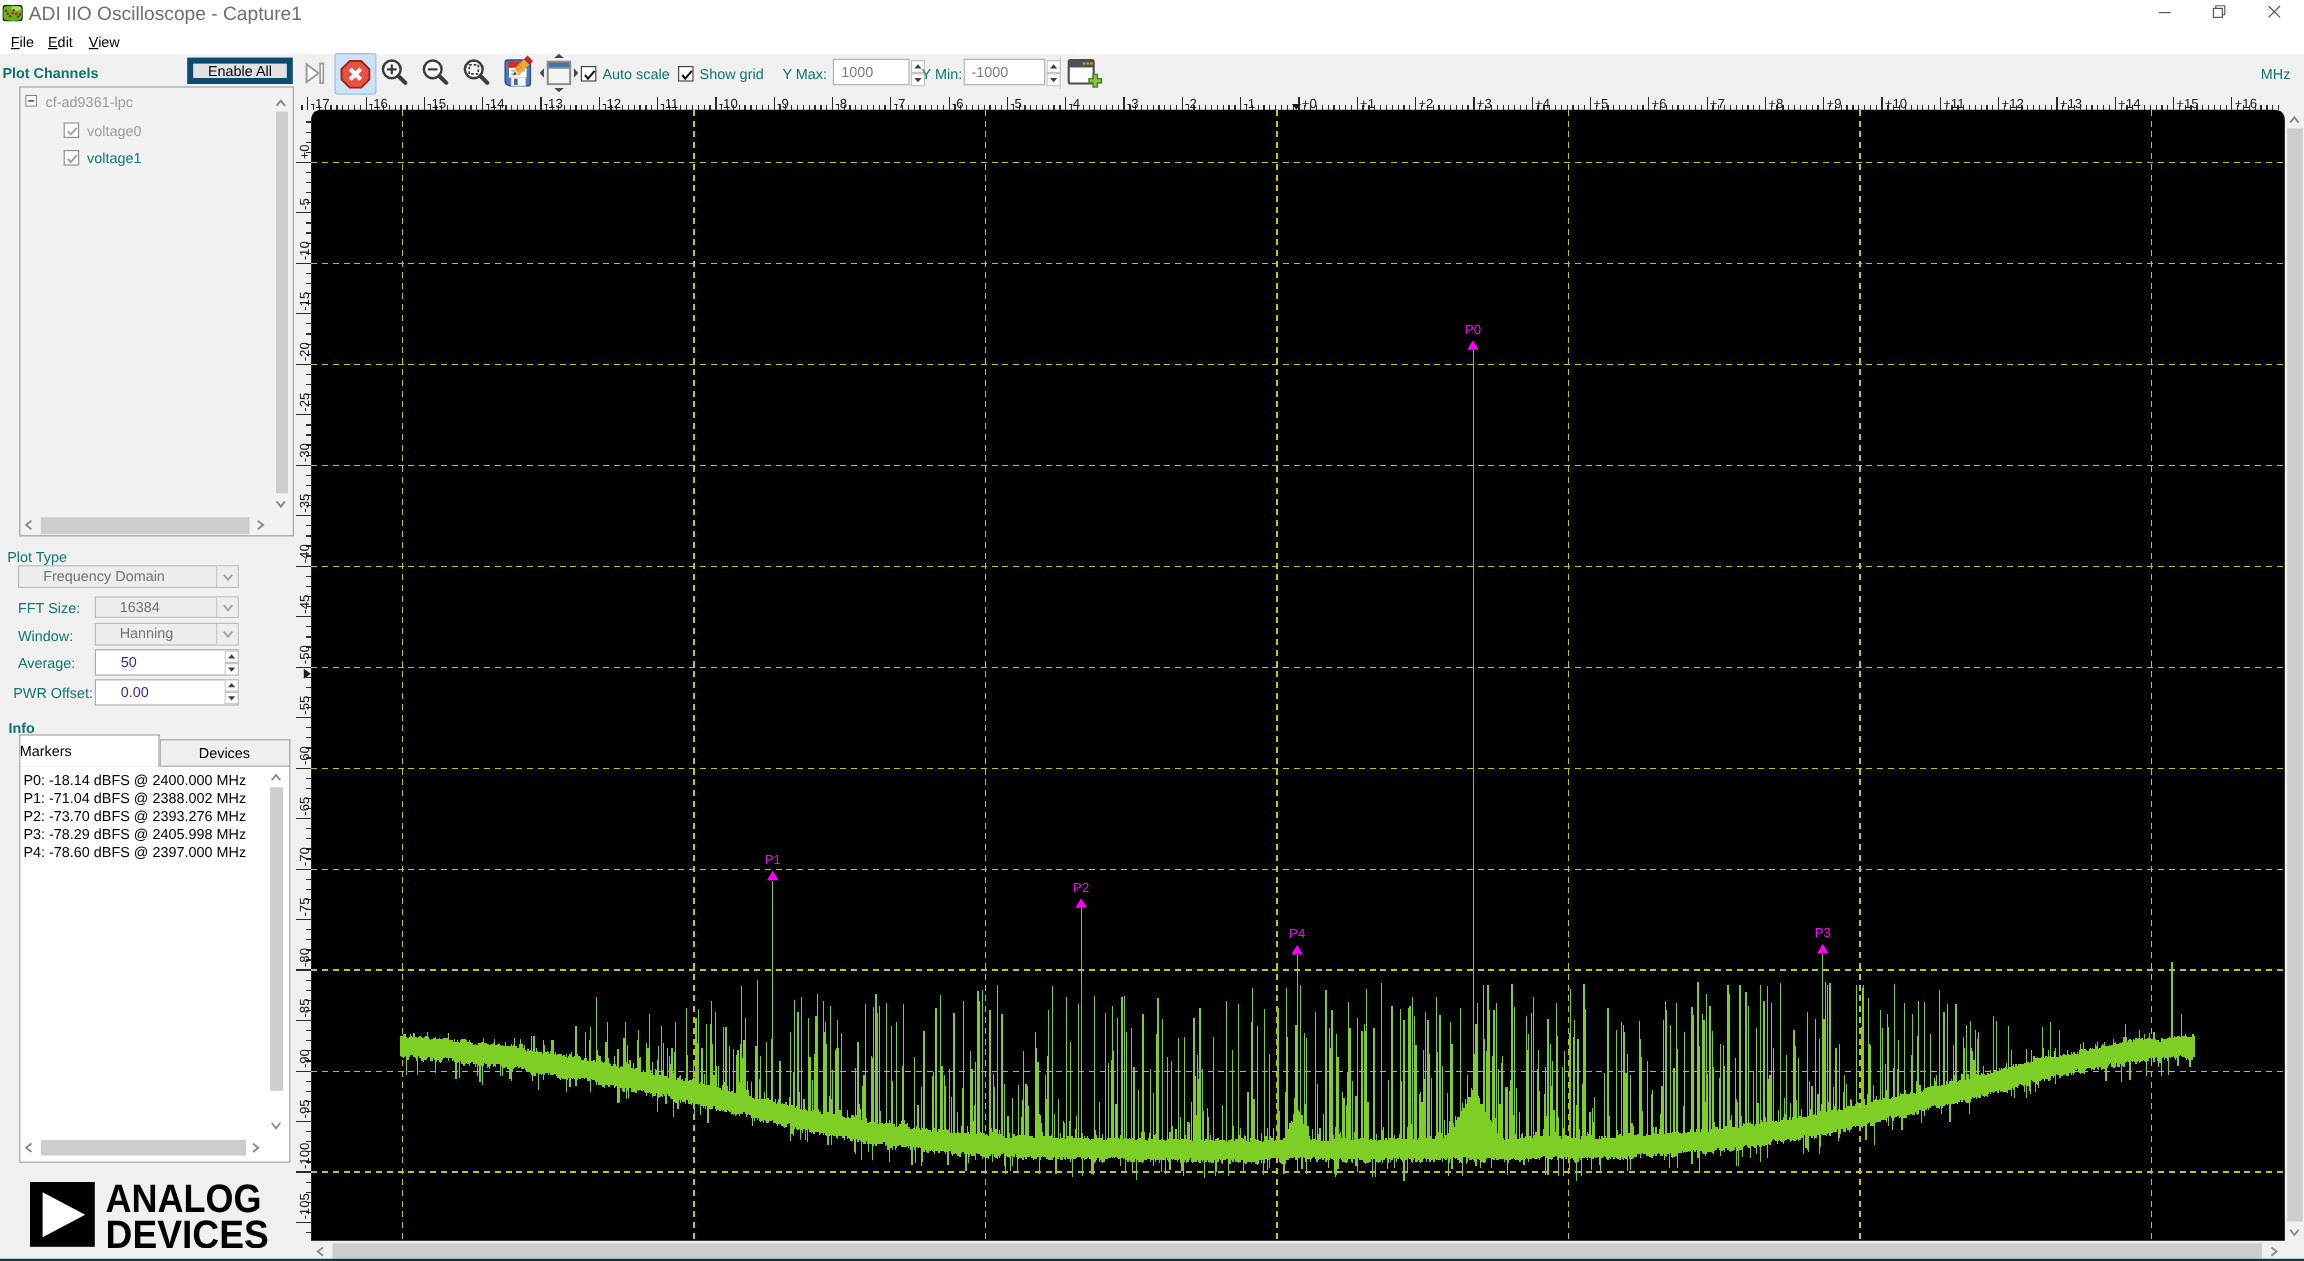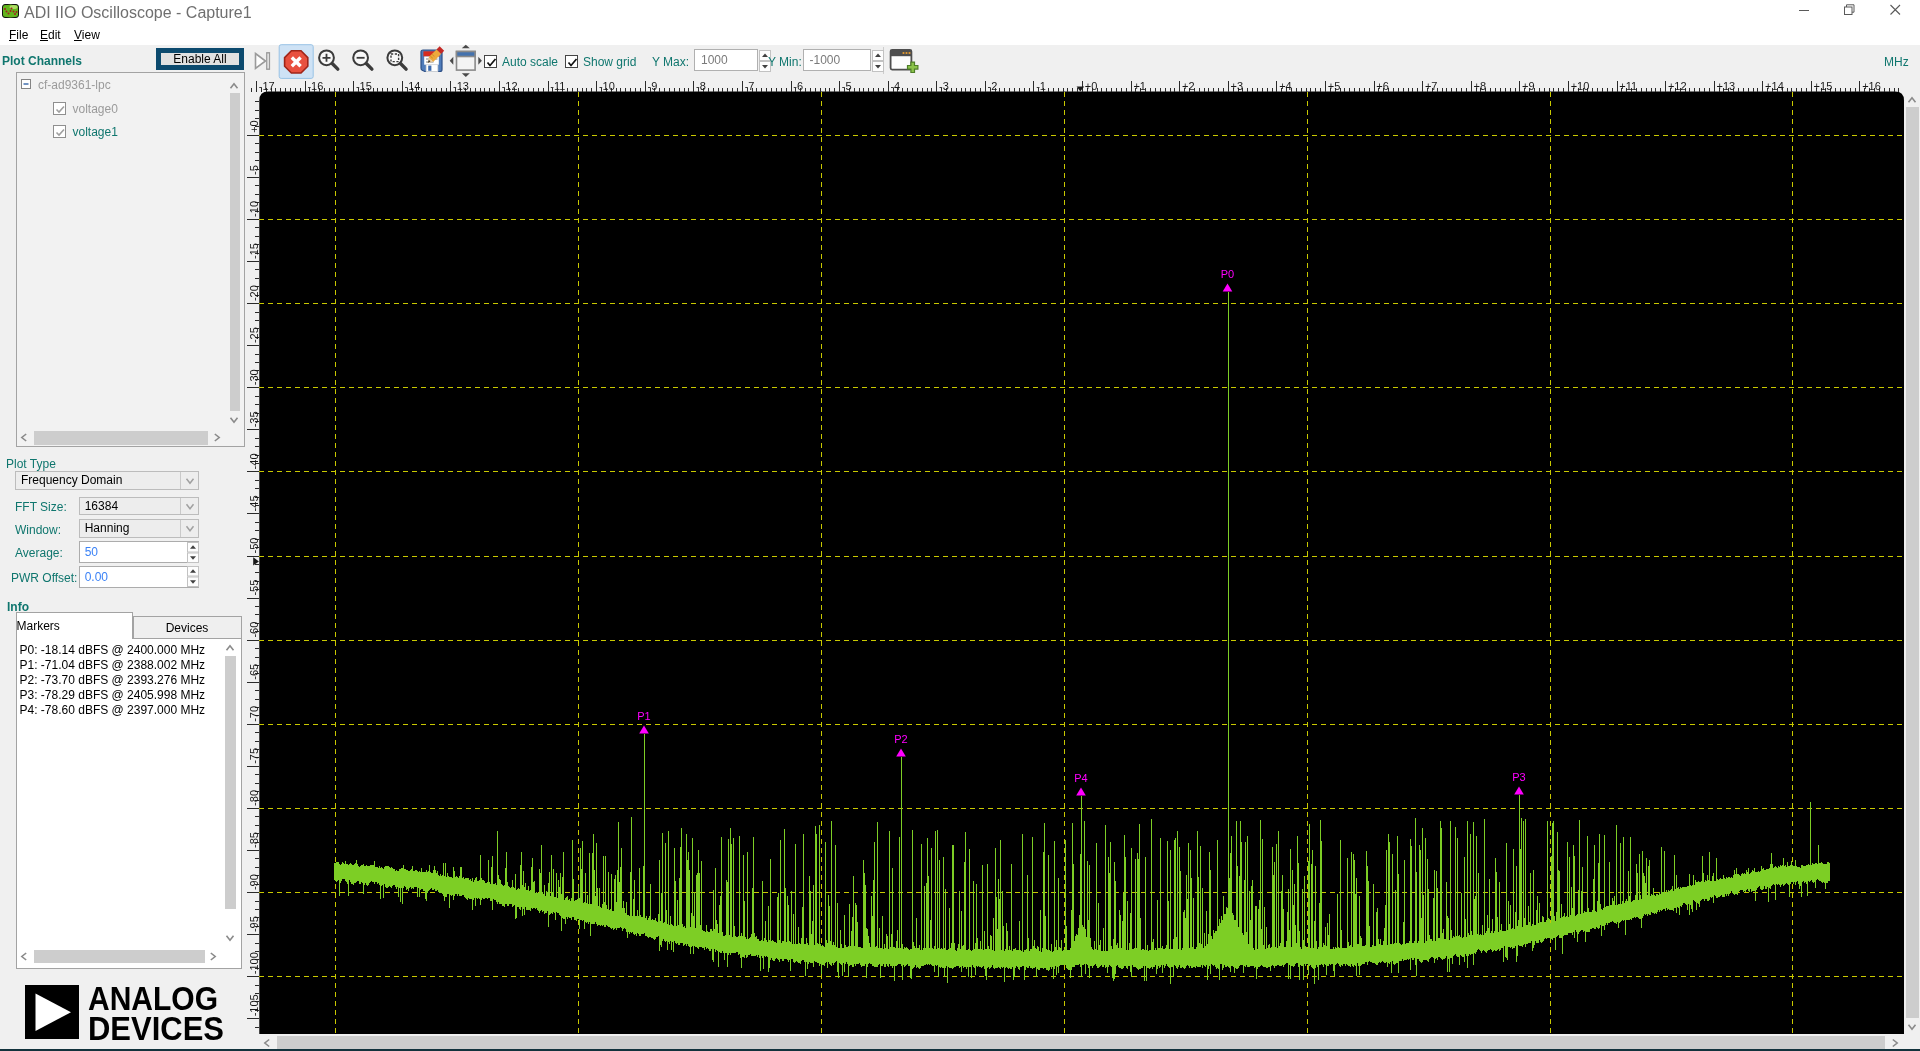--- a/index.html
+++ b/index.html
@@ -8,23 +8,23 @@
 #titletxt{position:absolute;left:24px;top:4px;color:#6f6f6f;font-size:16px}
 #menubar span{position:absolute;top:28px;color:#000}
 #toolbar{position:absolute;left:0;top:45px;width:1920px;height:33px;background:#f0f0f0}
 .chk{position:absolute;width:13px;height:13px;background:#fff;border:1px solid #454545}
 .chk svg{position:absolute;left:0;top:0}
 .lbl{position:absolute;color:#0f766e;white-space:nowrap}
 .glbl{position:absolute;color:#9b9b9b;white-space:nowrap}
 .entry{position:absolute;background:#fff;border:1px solid #b0b0b0;color:#7a7a7a;padding-left:6px;display:flex;align-items:center}
 .panelbox{position:absolute;border:1px solid #a3a3a3;background:#f2f2f2}
 .btn{position:absolute;background:#e1e1e1;border:5px solid #0c4a6e;display:flex;align-items:center;justify-content:center;color:#000}
-.combo{position:absolute;background:#ededed;border:1px solid #bcbcbc;color:#000000;display:flex;align-items:center;padding-left:5px}
+.combo{position:absolute;background:#ededed;border:1px solid #bcbcbc;color:#737373;display:flex;align-items:center;padding-left:20px}
 .combo .arr{position:absolute;right:0;top:0;bottom:0;width:18px;border-left:1px solid #c9c9c9;background:#ededed}
-.spin{position:absolute;background:#fff;border:1px solid #acacac;color:#3b82f6;display:flex;align-items:center;padding-left:5px}
+.spin{position:absolute;background:#fff;border:1px solid #acacac;color:#4c1d95;display:flex;align-items:center;padding-left:21px}
 .thumb{position:absolute;background:#cdcdcd}
 </style></head>
 <body>
 <div id="titlebar"></div>
 <svg class="abs" style="left:2px;top:4px" width="17" height="14" viewBox="0 0 17 14">
 <rect x="0.5" y="0.5" width="16" height="13" rx="2.5" fill="#58a818" stroke="#111" stroke-width="1"></rect>
 <path d="M1 11 Q5 13.5 8.5 13.5 Q13 13.5 16 11 V3 Q12 0.5 8.5 0.5 Q4 0.5 1 3 Z" fill="#62b51c"></path>
 <ellipse cx="11.5" cy="3" rx="4" ry="2" fill="#b5e06a" opacity="0.9"></ellipse>
 <g fill="#a32020">
       <circle cx="3" cy="5" r="1"></circle>

